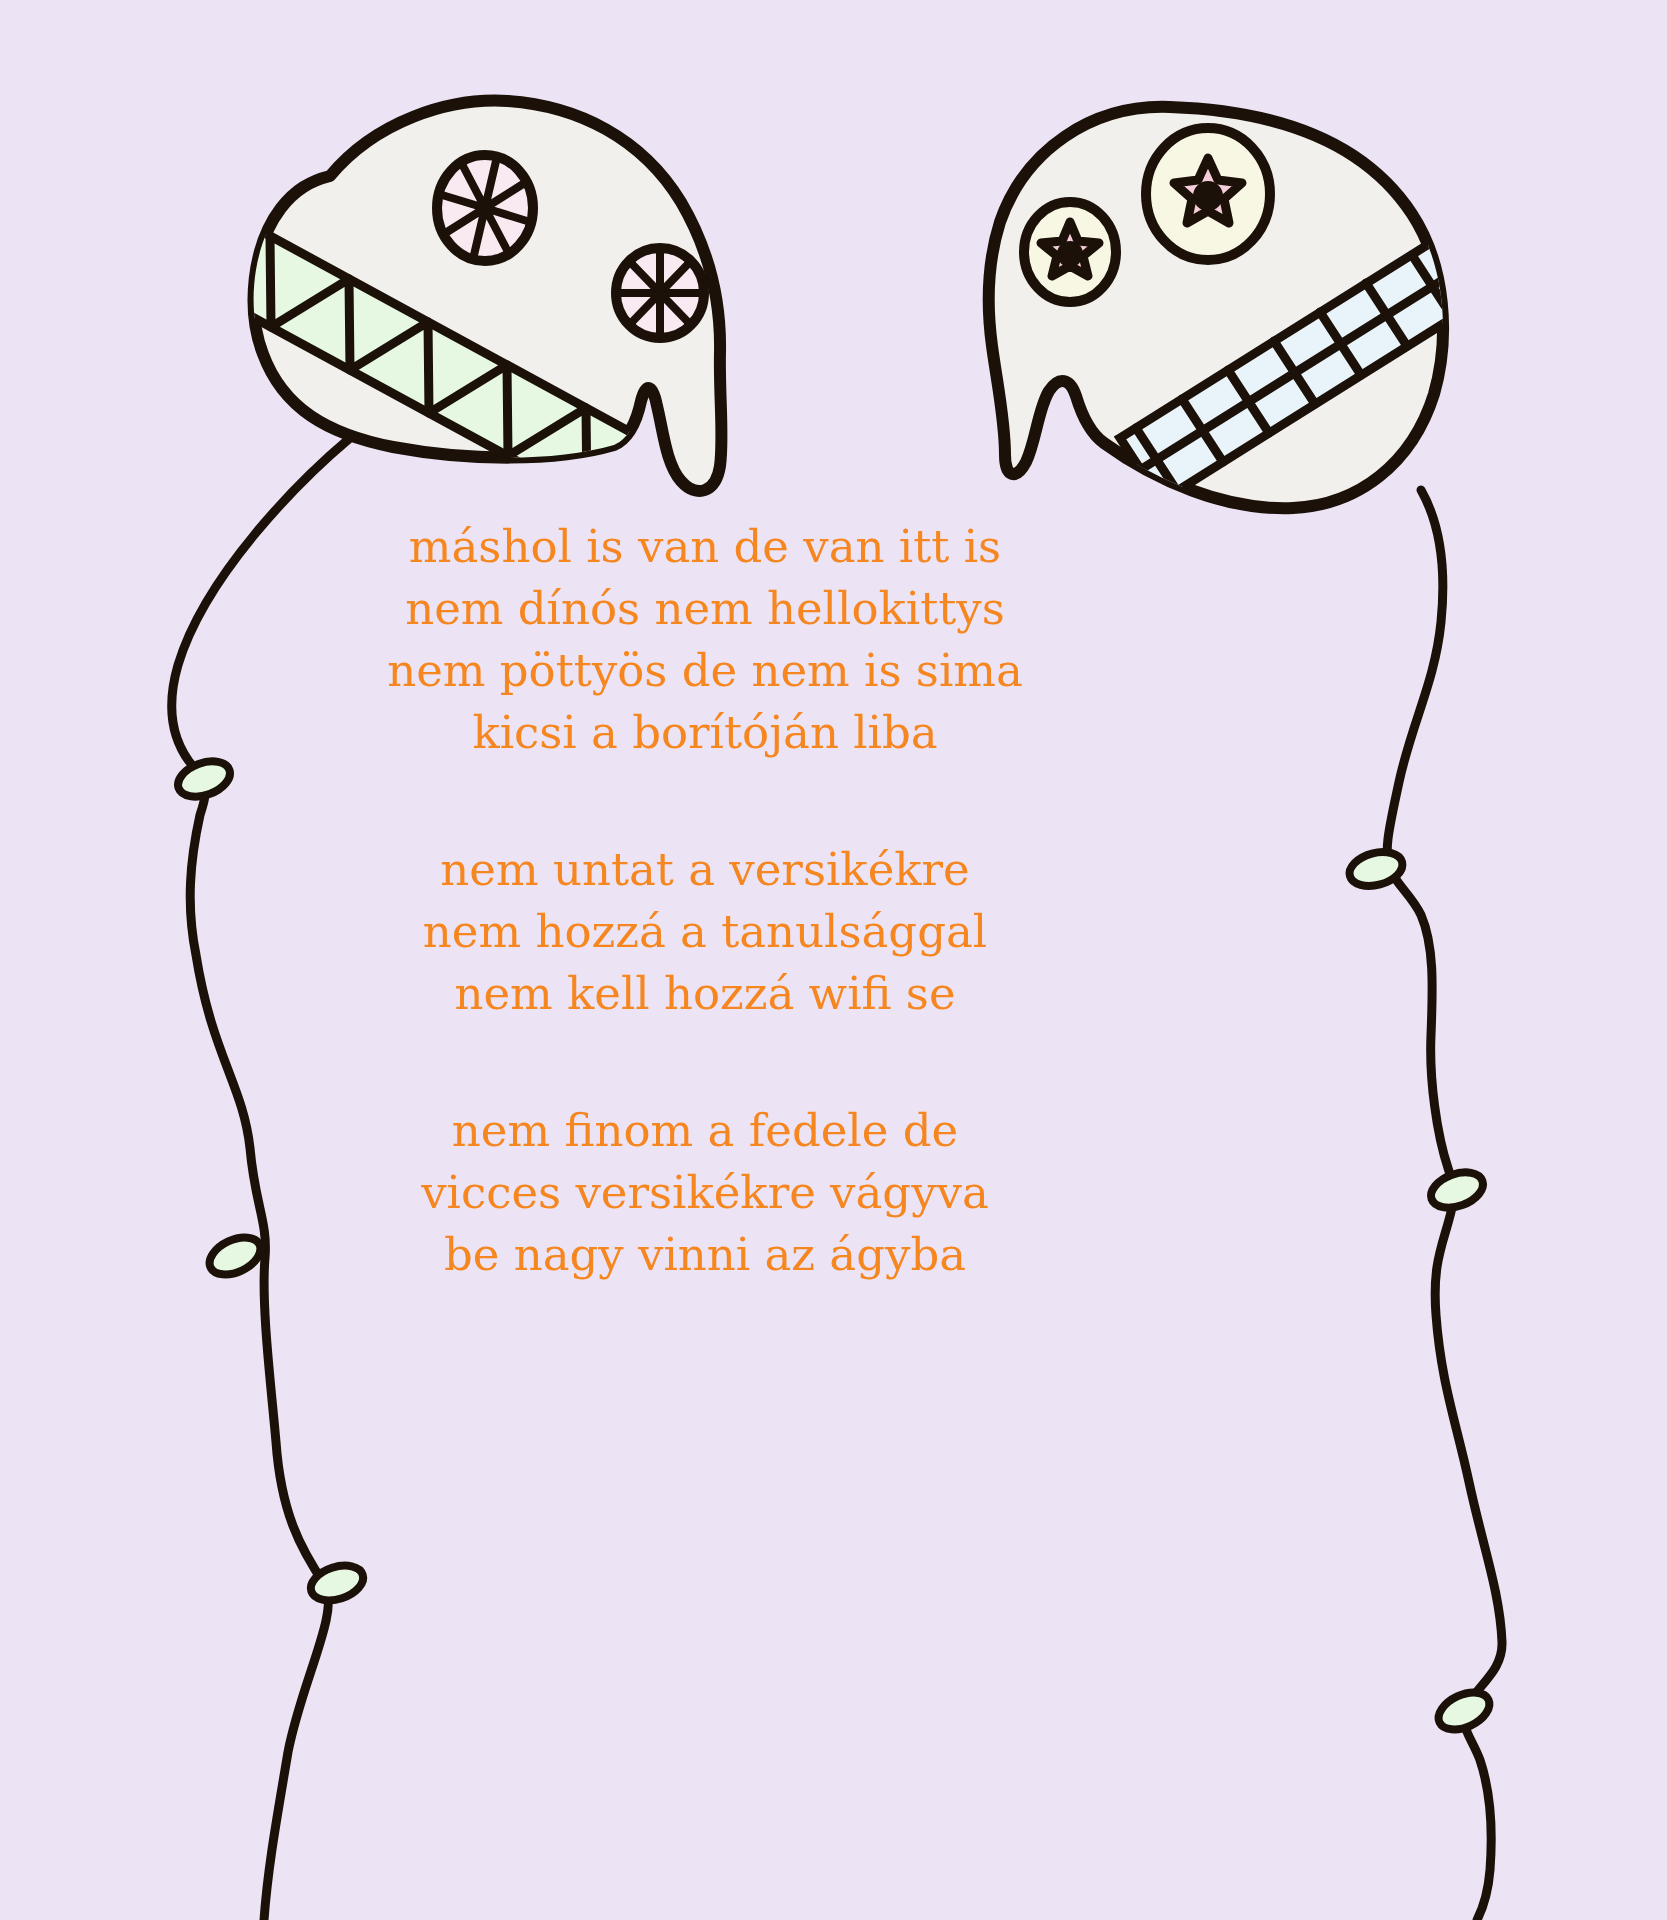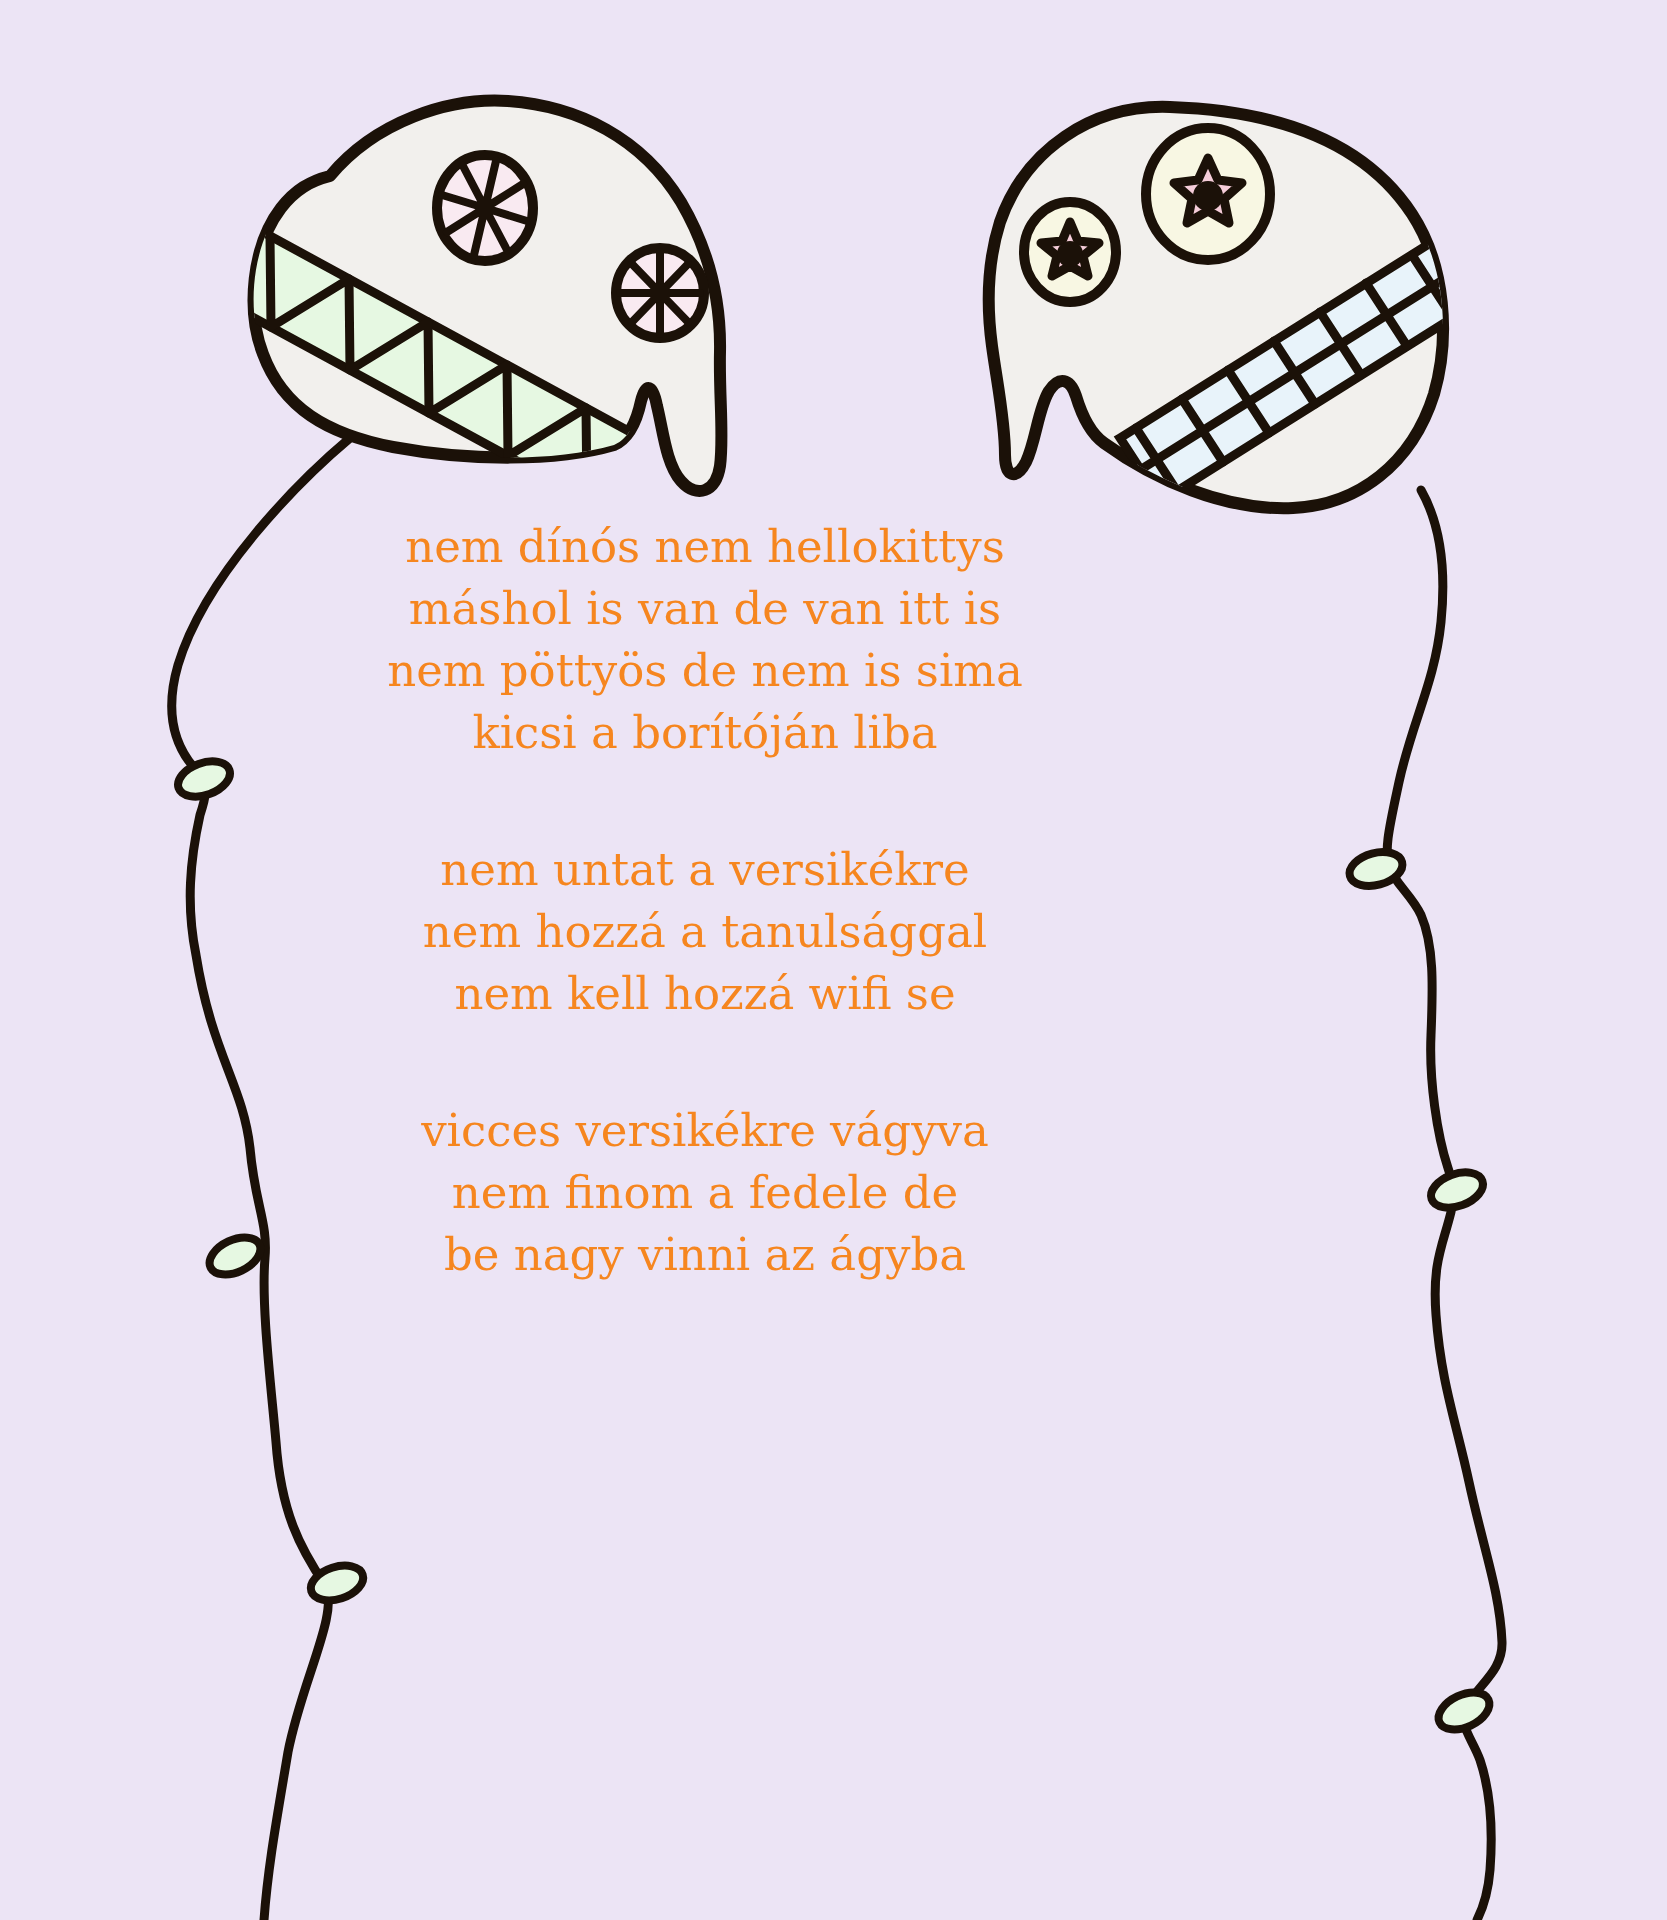--- a/index.html
+++ b/index.html
@@ -107,29 +107,29 @@
       <g>
         <ellipse cx="1070" cy="252" rx="46" ry="50" fill="var(--cream)" stroke="var(--ink)" stroke-width="10"></ellipse>
         <polygon points="1070,222 1078,241 1099,243 1083,256 1088,276 1070,266 1052,276 1057,256 1041,243 1062,241" fill="var(--flower)" stroke="var(--ink)" stroke-width="9" stroke-linejoin="round"></polygon>
         <circle cx="1070" cy="254" r="13" fill="var(--ink)"></circle>
       </g>
     </g>
   </svg>
 
   <div class="poem">
     <div class="stanza">
+      <div class="line">máshol is van de van itt is</div>
       <div class="line">nem dínós nem hellokittys</div>
-      <div class="line">máshol is van de van itt is</div>
       <div class="line">nem pöttyös de nem is sima</div>
       <div class="line">kicsi a borítóján liba</div>
     </div>
     <div class="stanza">
       <div class="line">nem untat a versikékre</div>
       <div class="line">nem hozzá a tanulsággal</div>
       <div class="line">nem kell hozzá wifi se</div>
     </div>
     <div class="stanza">
+      <div class="line">nem finom a fedele de</div>
       <div class="line">vicces versikékre vágyva</div>
-      <div class="line">nem finom a fedele de</div>
       <div class="line">be nagy vinni az ágyba</div>
     </div>
   </div>
 </div>
 
 </body></html>

